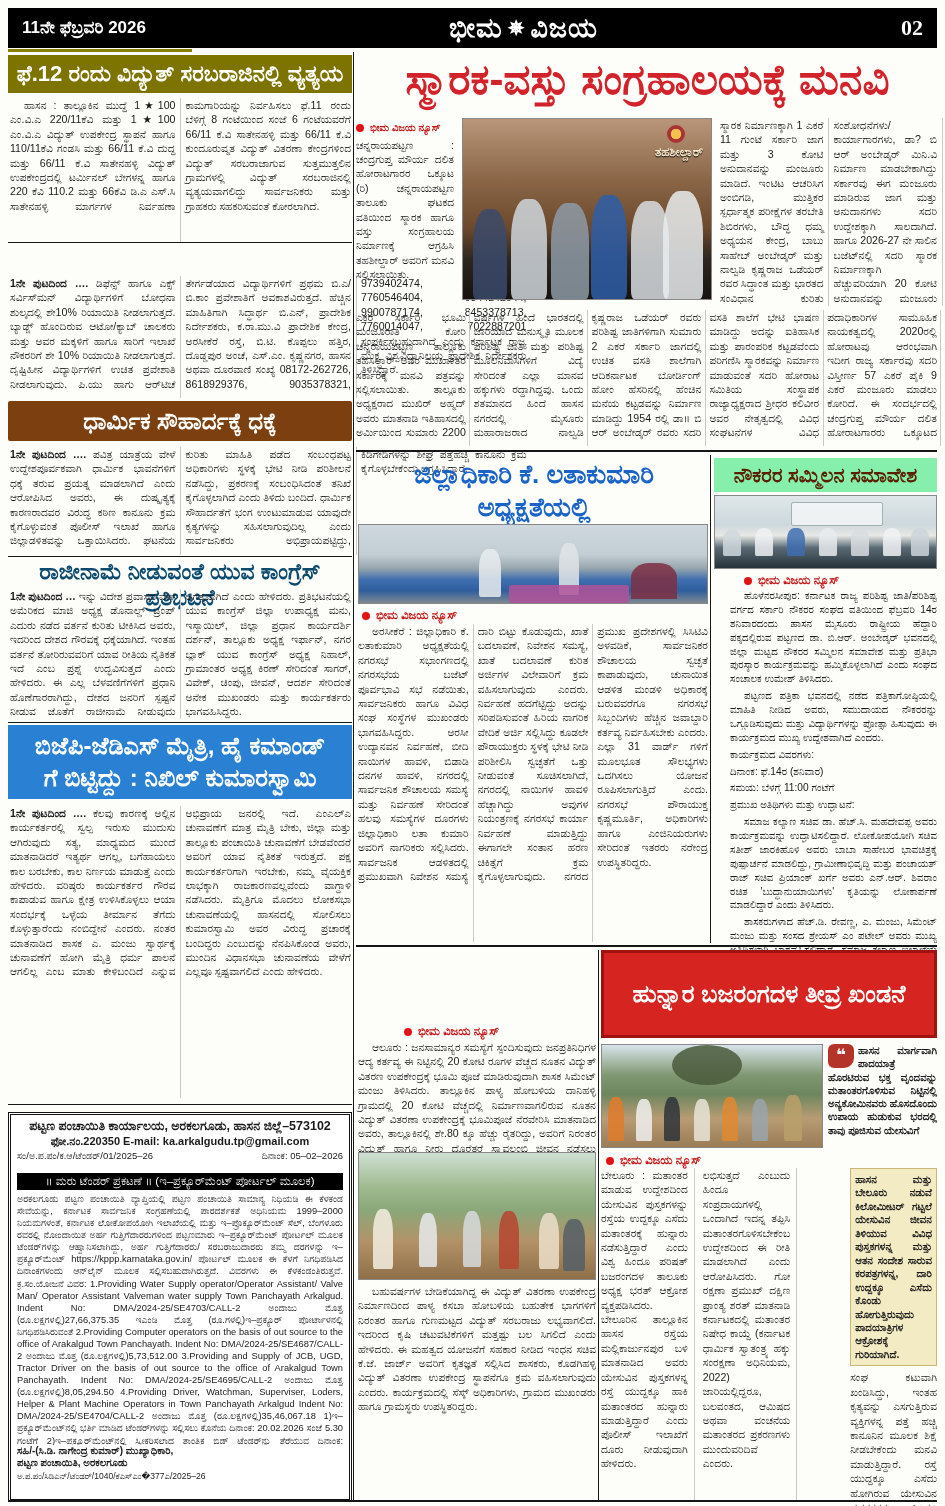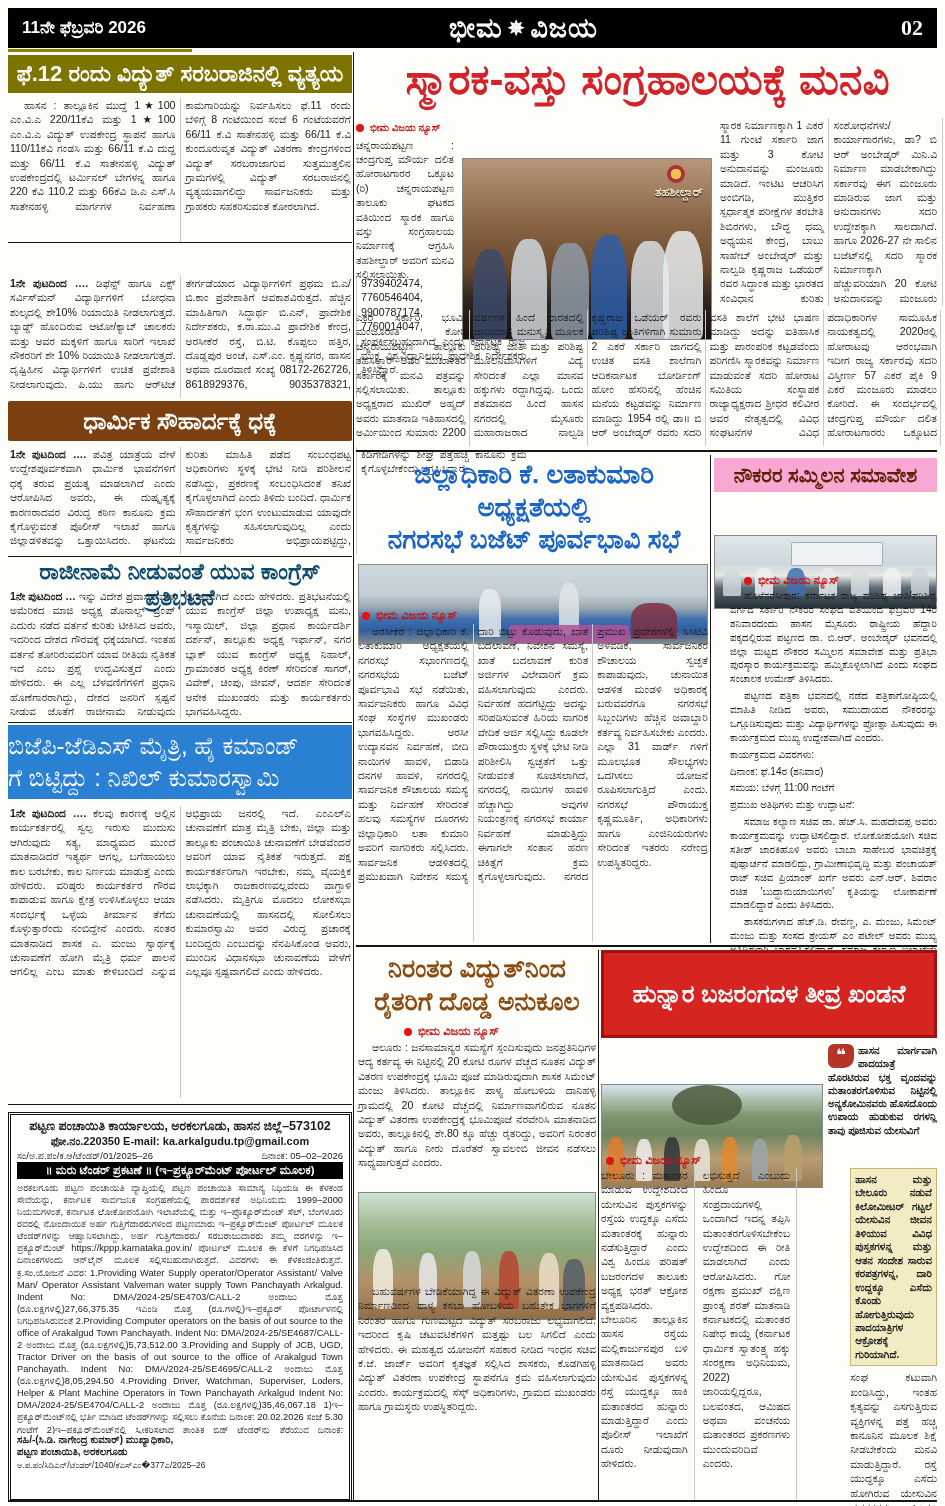--- a/index.html
+++ b/index.html
@@ -18,21 +18,21 @@
   .body-txt{font-size:10.6px;line-height:1.36;text-align:justify;}
   .twocol{column-count:2;column-gap:10px;column-rule:1px solid #c9c9c9;}
   .threecol{column-count:3;column-gap:9px;column-rule:1px solid #c9c9c9;}
   .fivecol{column-count:5;column-gap:8px;column-rule:1px solid #c9c9c9;}
   .byline{display:flex;align-items:center;gap:6px;font-weight:bold;color:#c41616;font-size:11.5px;margin:3px 0;}
   .byline .dot{width:8px;height:8px;border-radius:50%;background:#e01414;display:inline-block;}
   .hr-rule{position:absolute;background:#161616;}
   .v-rule{position:absolute;background:#161616;width:1px;}
   .indent{ text-indent:14px; }
   
-  .photo{position:relative;overflow:hidden;border:1px solid #888;box-sizing:border-box;margin-top:40px;}
+  .photo{position:relative;overflow:hidden;border:1px solid #888;box-sizing:border-box;}
   .ph-office{background:linear-gradient(180deg,#b9967a 0%,#8a6647 34%,#6d4a2e 60%,#2e2620 78%,#17120e 100%);}
   .ph-office .sign{position:absolute;right:8px;top:26px;color:#f7e6c8;font-size:12px;font-weight:bold;
                    text-shadow:0 1px 1px #000;}
   .ph-office .emblem{position:absolute;right:26px;top:6px;width:18px;height:18px;border-radius:50%;
                      background:radial-gradient(circle at 50% 50%,#f2c14e 0 40%,#a33 41% 100%);}
   .ph-hall{background:linear-gradient(180deg,#cfd8de 0%,#c2cdd4 38%,#9aa7ae 55%,#3f6fae 70%,#2f5e9e 84%,#7e8890 100%);}
   .ph-meet{background:linear-gradient(180deg,#dfe7ea 0%,#cdd8dc 40%,#e8e8e4 55%,#5a6a74 72%,#26323a 100%);}
   .ph-ground{background:linear-gradient(180deg,#cfe0d2 0%,#9fb98e 28%,#8aa87a 45%,#b39268 70%,#8f6f48 100%);}
   .ph-tree{background:linear-gradient(180deg,#d7e4ea 0%,#7f9770 30%,#6d865f 48%,#b79c74 72%,#9a7c55 100%);}
   .blob{position:absolute;border-radius:40% 40% 8% 8%;opacity:.85;}
@@ -41,49 +41,49 @@
            font-weight:bold;font-size:22px;display:flex;align-items:center;justify-content:center;}
   .a1-body{position:absolute;left:10px;top:98px;width:341px;height:144px;}
   .a2-head{position:absolute;left:8px;top:246px;width:344px;text-align:center;color:#973c08;font-weight:bold;
            font-size:23px;-webkit-text-stroke:.4px #6b2a00;}
   .a2-body{position:absolute;left:10px;top:276px;width:341px;height:122px;}
   .a3-head{position:absolute;left:8px;top:401px;width:344px;height:40px;background:#7b3f10;color:#fff;
            font-weight:bold;font-size:23px;display:flex;align-items:center;justify-content:center;border-radius:2px;}
   .a3-body{position:absolute;left:10px;top:447px;width:341px;height:108px;}
   .a4-head{position:absolute;left:8px;top:559px;width:344px;text-align:center;color:#0c4a6e;font-weight:bold;font-size:22px;}
   .a4-body{position:absolute;left:10px;top:589px;width:341px;height:130px;}
-  .a5-head{position:absolute;left:8px;top:725px;width:344px;height:74px;background:#2a80d2;color:#fff;font-weight:normal;
-           font-size:24px;display:flex;flex-direction:column;align-items:flex-start;justify-content:center;line-height:1.35;}
+  .a5-head{position:absolute;left:8px;top:725px;width:344px;height:74px;background:#2a80d2;color:#fff;font-weight:bold;
+           font-size:24px;display:flex;flex-direction:column;align-items:center;justify-content:center;line-height:1.35;}
   .a5-body{position:absolute;left:10px;top:806px;width:341px;height:292px;}
   
   .tender{position:absolute;left:8px;top:1112px;width:344px;height:390px;border:3px double #111;
           background:#fff;box-sizing:border-box;padding:4px 6px;}
   .tender .t-head1{text-align:center;font-weight:bold;font-size:12.5px;}
   .tender .t-head2{text-align:center;font-weight:bold;font-size:11px;margin-top:1px;}
   .tender .t-refrow{display:flex;justify-content:space-between;font-size:9.5px;margin-top:2px;gap:42px;}
-  .tender .t-bar{background:#000;color:#fff;font-weight:bold;font-size:11.5px;text-align:center;padding:2px 0;margin-top:0;}
+  .tender .t-bar{background:#000;color:#fff;font-weight:normal;font-size:11.5px;text-align:center;padding:2px 0;margin-top:11px;}
   .tender .t-body{font-size:9.3px;line-height:1.3;text-align:justify;margin-top:3px;height:252px;overflow:hidden;}
   .tender .t-sig{ font-weight:bold;font-size:10px;}
   .tender .t-foot{font-size:8.5px;margin-top:2px;}
   
   .mem-head{position:absolute;left:358px;top:58px;width:579px;text-align:center;color:#d2232a;font-weight:bold;
             font-size:42px;line-height:1.05;}
   .mem-row1{position:absolute;left:356px;top:118px;width:581px;height:188px;display:flex;gap:8px;}
   .mem-c1{width:98px;}
   .mem-photo{width:250px;height:182px;}
   .mem-c3{flex:1;}
   .mem-row2{position:absolute;left:356px;top:310px;width:581px;height:136px;}
   
   .bud-head{position:absolute;left:358px;top:458px;width:352px;text-align:center;color:#1a64c8;font-weight:bold;
             font-size:26px;line-height:1.25;}
   .bud-photo{position:absolute;left:358px;top:524px;width:350px;height:80px;}
   .bud-byline{position:absolute;left:362px;top:606px;}
   .bud-body{position:absolute;left:358px;top:624px;width:350px;height:318px;}
   
-  .emp-head{position:absolute;left:714px;top:458px;width:223px;height:34px;background:#f9a8d4;color:#5a2000;
+  .emp-head{position:absolute;left:714px;top:458px;width:223px;height:34px;background:#86efac;color:#5a2000;
             font-weight:bold;font-size:20px;display:flex;align-items:center;justify-content:center;}
   .emp-photo{position:absolute;left:714px;top:495px;width:223px;height:74px;}
   .emp-byline{position:absolute;left:744px;top:571px;}
   .emp-body{position:absolute;left:714px;top:589px;width:223px;height:353px;font-size:10.2px;}
   .emp-body p{margin:0 0 3px 16px;}
   
   .ele-head{position:absolute;left:358px;top:952px;width:238px;text-align:center;color:#8a4a10;font-weight:bold;
             font-size:25px;line-height:1.3;}
   .ele-byline{position:absolute;left:404px;top:1022px;}
   .ele-body1{position:absolute;left:358px;top:1040px;width:238px;height:110px;}
@@ -225,24 +225,20 @@
     <p class="indent">ಹೊಳೆನರಸೀಪುರ: ಕರ್ನಾಟಕ ರಾಜ್ಯ ಪರಿಶಿಷ್ಟ ಜಾತಿ/ಪರಿಶಿಷ್ಟ ವರ್ಗದ ಸರ್ಕಾರಿ ನೌಕರರ ಸಂಘದ ವತಿಯಿಂದ ಫೆಬ್ರವರಿ 14ರ ಶನಿವಾರದಂದು ಹಾಸನ ಮೈಸೂರು ರಾಷ್ಟ್ರೀಯ ಹೆದ್ದಾರಿ ಪಕ್ಕದಲ್ಲಿರುವ ಪಟ್ಟಣದ ಡಾ. ಬಿ.ಆರ್. ಅಂಬೇಡ್ಕರ್ ಭವನದಲ್ಲಿ ಜಿಲ್ಲಾ ಮಟ್ಟದ ನೌಕರರ ಸಮ್ಮಿಲನ ಸಮಾವೇಶ ಮತ್ತು ಪ್ರತಿಭಾ ಪುರಸ್ಕಾರ ಕಾರ್ಯಕ್ರಮವನ್ನು ಹಮ್ಮಿಕೊಳ್ಳಲಾಗಿದೆ ಎಂದು ಸಂಘದ ಸಂಚಾಲಕ ಉಮೇಶ್ ತಿಳಿಸಿದರು.</p>
     <p class="indent">ಪಟ್ಟಣದ ಪತ್ರಿಕಾ ಭವನದಲ್ಲಿ ನಡೆದ ಪತ್ರಿಕಾಗೋಷ್ಠಿಯಲ್ಲಿ ಮಾಹಿತಿ ನೀಡಿದ ಅವರು, ಸಮುದಾಯದ ನೌಕರರನ್ನು ಒಗ್ಗೂಡಿಸುವುದು ಮತ್ತು ವಿದ್ಯಾರ್ಥಿಗಳನ್ನು ಪ್ರೋತ್ಸಾ ಹಿಸುವುದು ಈ ಕಾರ್ಯಕ್ರಮದ ಮುಖ್ಯ ಉದ್ದೇಶವಾಗಿದೆ ಎಂದರು.</p>
     <p>ಕಾರ್ಯಕ್ರಮದ ವಿವರಗಳು:</p>
     <p>ದಿನಾಂಕ: ಫೆ.14ರ (ಶನಿವಾರ)</p>
     <p>ಸಮಯ: ಬೆಳಗ್ಗೆ 11:00 ಗಂಟೆಗೆ</p>
     <p>ಪ್ರಮುಖ ಅತಿಥಿಗಳು ಮತ್ತು ಉದ್ಘಾಟನೆ:</p>
     <p class="indent">ಸಮಾಜ ಕಲ್ಯಾಣ ಸಚಿವ ಡಾ. ಹೆಚ್.ಸಿ. ಮಹದೇವಪ್ಪ ಅವರು ಕಾರ್ಯಕ್ರಮವನ್ನು ಉದ್ಘಾಟಿಸಲಿದ್ದಾರೆ. ಲೋಕೋಪಯೋಗಿ ಸಚಿವ ಸತೀಶ್ ಜಾರಕಿಹೊಳಿ ಅವರು ಬಾಬಾ ಸಾಹೇಬರ ಭಾವಚಿತ್ರಕ್ಕೆ ಪುಷ್ಪಾರ್ಚನೆ ಮಾಡಲಿದ್ದು, ಗ್ರಾಮೀಣಾಭಿವೃದ್ಧಿ ಮತ್ತು ಪಂಚಾಯತ್ ರಾಜ್ ಸಚಿವ ಪ್ರಿಯಾಂಕ್ ಖರ್ಗೆ ಅವರು ಎನ್.ಆರ್. ಶಿವರಾಂ ರಚಿತ 'ಬುದ್ಧಾನುಯಾಯಿಗಳು' ಕೃತಿಯನ್ನು ಲೋಕಾರ್ಪಣೆ ಮಾಡಲಿದ್ದಾರೆ ಎಂದು ತಿಳಿಸಿದರು.</p>
     <p class="indent">ಶಾಸಕರುಗಳಾದ ಹೆಚ್.ಡಿ. ರೇವಣ್ಣ, ಎ. ಮಂಜು, ಸಿಮೆಂಟ್ ಮಂಜು ಮತ್ತು ಸಂಸದ ಶ್ರೇಯಸ್ ಎಂ ಪಟೇಲ್ ಅವರು ಮುಖ್ಯ ಅತಿಥಿಗಳಾಗಿ ಭಾಗವಹಿಸಲಿದ್ದಾರೆ. ಸಮಾಜ ಕಲ್ಯಾಣ ಇಲಾಖೆಯ ಅಪರ ನಿರ್ದೇಶಕ ಡಾ. ಜಿ.ಸಿ. ದೇವರಾಜು ಅವರು ಕಾರ್ಯಕ್ರಮದ ಅಧ್ಯಕ್ಷತೆ ವಹಿಸಲಿದ್ದಾರೆ.</p>
   </div>
 
-  <div class="ele-head">
-    <div>ನಿರಂತರ ವಿದ್ಯುತ್‌ನಿಂದ</div>
-    <div>ರೈತರಿಗೆ ದೊಡ್ಡ ಅನುಕೂಲ</div>
-  </div>
   <div class="byline ele-byline">
     <span class="dot"></span>
     <span>ಭೀಮ ವಿಜಯ ನ್ಯೂಸ್</span>
   </div>
   <div class="ele-body1 body-txt indent">ಆಲೂರು : ಜನಸಾಮಾನ್ಯರ ಸಮಸ್ಯೆಗೆ ಸ್ಪಂದಿಸುವುದು ಜನಪ್ರತಿನಿಧಿಗಳ ಆದ್ಯ ಕರ್ತವ್ಯ ಈ ನಿಟ್ಟಿನಲ್ಲಿ 20 ಕೋಟಿ ರೂಗಳ ವೆಚ್ಚದ ನೂತನ ವಿದ್ಯುತ್ ವಿತರಣ ಉಪಕೇಂದ್ರಕ್ಕೆ ಭೂಮಿ ಪೂಜೆ ಮಾಡಿರುವುದಾಗಿ ಶಾಸಕ ಸಿಮೆಂಟ್ ಮಂಜು ತಿಳಿಸಿದರು. ತಾಲ್ಲೂಕಿನ ಪಾಳ್ಯ ಹೋಬಳಿಯ ದಾನಿಹಳ್ಳಿ ಗ್ರಾಮದಲ್ಲಿ 20 ಕೋಟಿ ವೆಚ್ಚದಲ್ಲಿ ನಿರ್ಮಾಣವಾಗಲಿರುವ ನೂತನ ವಿದ್ಯುತ್ ವಿತರಣಾ ಉಪಕೇಂದ್ರಕ್ಕೆ ಭೂಮಿಪೂಜೆ ನೆರವೇರಿಸಿ ಮಾತನಾಡಿದ ಅವರು, ತಾಲ್ಲೂಕಿನಲ್ಲಿ ಶೇ.80 ಕ್ಕೂ ಹೆಚ್ಚು ರೈತರಿದ್ದು, ಅವರಿಗೆ ನಿರಂತರ ವಿದ್ಯುತ್ ಹಾಗೂ ನೀರು ದೊರೆತರೆ ಸ್ವಾವಲಂಬಿ ಜೀವನ ನಡೆಸಲು ಸಾಧ್ಯವಾಗುತ್ತದೆ ಎಂದರು.</div>
   <div class="photo ph-ground ele-photo">
     <div class="blob" style="left:14px;bottom:10px;width:20px;height:60px;background:#f3ede0;"></div>
     <div class="blob" style="left:60px;bottom:12px;width:18px;height:54px;background:#e7e9ec;"></div>
     <div class="blob" style="left:104px;bottom:12px;width:18px;height:56px;background:#d7dadd;"></div>
     <div class="blob" style="left:140px;bottom:10px;width:20px;height:58px;background:#b5452f;"></div>
@@ -259,21 +255,21 @@
     <div class="blob" style="left:34px;bottom:6px;width:16px;height:42px;background:#f0f0ee;"></div>
     <div class="blob" style="left:62px;bottom:6px;width:16px;height:44px;background:#2d3338;"></div>
     <div class="blob" style="left:92px;bottom:6px;width:16px;height:42px;background:#e9e4d8;"></div>
     <div class="blob" style="left:120px;bottom:6px;width:16px;height:44px;background:#e18a30;"></div>
     <div class="blob" style="left:150px;bottom:6px;width:16px;height:42px;background:#9aa4ab;"></div>
     <div class="blob" style="left:182px;bottom:6px;width:18px;height:46px;background:#b9a06a;"></div>
     <div class="blob" style="left:70px;top:0;width:70px;height:40px;background:#4a5a3c;border-radius:50%;"></div>
   </div>
   <div class="con-quote">
     <span class="q-icon">❝</span>
-    <span>ಹಾಸನ ಮಾರ್ಗವಾಗಿ ಪಾದಯಾತ್ರೆ ಹೊರಟಿರುವ ಭಕ್ತ ವೃಂದವನ್ನು ಮತಾಂತರಗೊಳಿಸುವ ನಿಟ್ಟಿನಲ್ಲಿ ಅನ್ಯಕೋಮಿನವರು ಹೊಸದೊಂದು ಉಪಾಯ ಹುಡುಕುವ ರಗಳನ್ಲಿ ತಾವು ಪೂಜಿಸುವ ಯೇಸುವಿಗೆ</span>
+    <span>ಹಾಸನ ಮಾರ್ಗವಾಗಿ ಪಾದಯಾತ್ರೆ ಹೊರಟಿರುವ ಭಕ್ತ ವೃಂದವನ್ನು ಮತಾಂತರಗೊಳಿಸುವ ನಿಟ್ಟಿನಲ್ಲಿ ಅನ್ಯಕೋಮಿನವರು ಹೊಸದೊಂದು ಉಪಾಯ ಹುಡುಕುವ ಭರದಲ್ಲಿ ತಾವು ಪೂಜಿಸುವ ಯೇಸುವಿಗೆ</span>
   </div>
   <div class="byline con-byline">
     <span class="dot"></span>
     <span>ಭೀಮ ವಿಜಯ ನ್ಯೂಸ್</span>
   </div>
   <div class="con-cols body-txt">
     <div class="con-col">ಬೇಲೂರು : ಮತಾಂತರ ಮಾಡುವ ಉದ್ದೇಶದಿಂದ ಯೇಸುವಿನ ಪುಸ್ತಕಗಳನ್ನು ರಸ್ತೆಯ ಉದ್ದಕ್ಕೂ ಎಸೆದು ಮತಾಂತರಕ್ಕೆ ಹುನ್ನಾರು ನಡೆಸುತ್ತಿದ್ದಾರೆ ಎಂದು ವಿಶ್ವ ಹಿಂದೂ ಪರಿಷತ್ ಬಜರಂಗದಳ ತಾಲೂಕು ಅಧ್ಯಕ್ಷ ಭರತ್ ಆಕ್ರೋಶ ವ್ಯಕ್ತಪಡಿಸಿದರು. ಬೇಲೂರಿನ ತಾಲ್ಲೂಕಿನ ಹಾಸನ ರಸ್ತೆಯ ಮಲ್ಲಿಕಾರ್ಜುನಪುರ ಬಳಿ ಮಾತನಾಡಿದ ಅವರು ಯೇಸುವಿನ ಪುಸ್ತಕಗಳನ್ನ ರಸ್ತೆ ಯುದ್ದಕ್ಕೂ ಹಾಕಿ ಮತಾಂತರದ ಹುನ್ನಾರು ಮಾಡುತ್ತಿದ್ದಾರೆ ಎಂದು ಪೊಲೀಸ್ ಇಲಾಖೆಗೆ ದೂರು ನೀಡುವುದಾಗಿ ಹೇಳಿದರು.</div>
     <div class="con-col">ಲಭಿಸುತ್ತದೆ ಎಂಬುದು ಹಿಂದೂ ಸಂಪ್ರದಾಯಗಳಲ್ಲಿ ಒಂದಾಗಿದೆ ಇದನ್ನ ತಪ್ಪಿಸಿ ಮತಾಂತರಗೊಳಿಸಬೇಕೆಂಬ ಉದ್ದೇಶದಿಂದ ಈ ರೀತಿ ಮಾಡಲಾಗಿದೆ ಎಂದು ಆರೋಪಿಸಿದರು. ಗೋ ರಕ್ಷಣಾ ಪ್ರಮುಖ್ ದಕ್ಷಿಣ ಪ್ರಾಂತ್ಯ ಶರತ್ ಮಾತನಾಡಿ ಕರ್ನಾಟಕದಲ್ಲಿ ಮತಾಂತರ ನಿಷೇಧ ಕಾಯ್ದೆ (ಕರ್ನಾಟಕ ಧಾರ್ಮಿಕ ಸ್ವಾತಂತ್ರ್ಯ ಹಕ್ಕು ಸಂರಕ್ಷಣಾ ಅಧಿನಿಯಮ, 2022) ಜಾರಿಯಲ್ಲಿದ್ದರೂ, ಬಲವಂತದ, ಆಮಿಷದ ಅಥವಾ ವಂಚನೆಯ ಮತಾಂತರದ ಪ್ರಕರಣಗಳು ಮುಂದುವರಿದಿವೆ ಎಂದರು.</div>
     <div class="con-col">
       <div class="hl-box">ಹಾಸನ ಮತ್ತು ಬೇಲೂರು ನಡುವೆ ಕಿಲೋಮೀಟರ್ ಗಟ್ಟಲೆ ಯೇಸುವಿನ ಜೀವನ ತಿಳಿಯುವ ವಿವಿಧ ಪುಸ್ತಕಗಳನ್ನ ಮತ್ತು ಆತನ ಸಂದೇಶ ಸಾರುವ ಕರಪತ್ರಗಳನ್ನ, ದಾರಿ ಉದ್ದಕ್ಕೂ ಎಸೆದು ಕೊಂಡು ಹೋಗುತ್ತಿರುವುದು ಪಾದಯಾತ್ರಿಗಳ ಆಕ್ರೋಶಕ್ಕೆ ಗುರಿಯಾಗಿದೆ.</div>

